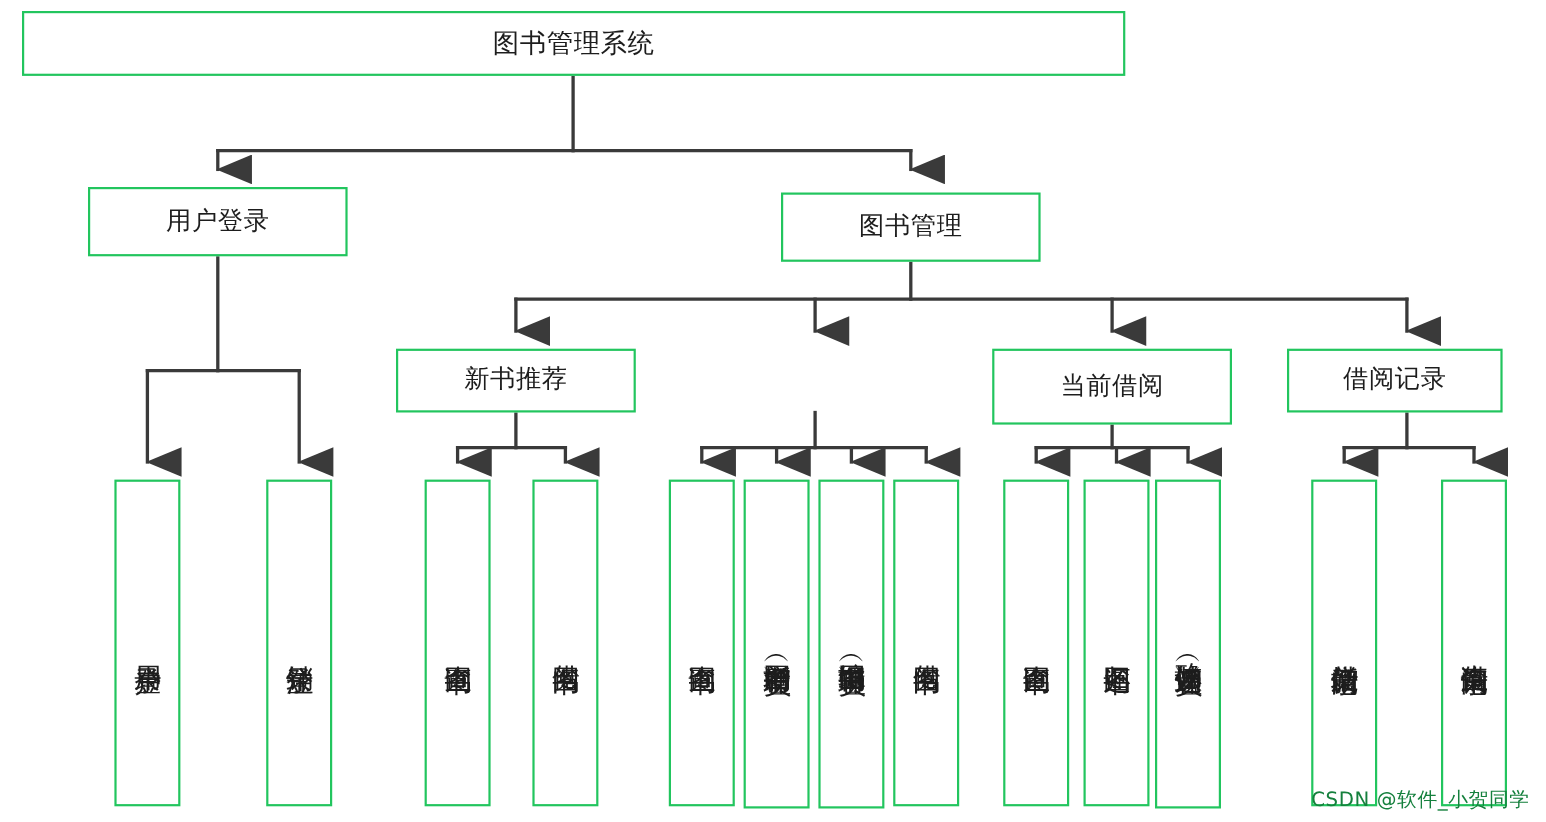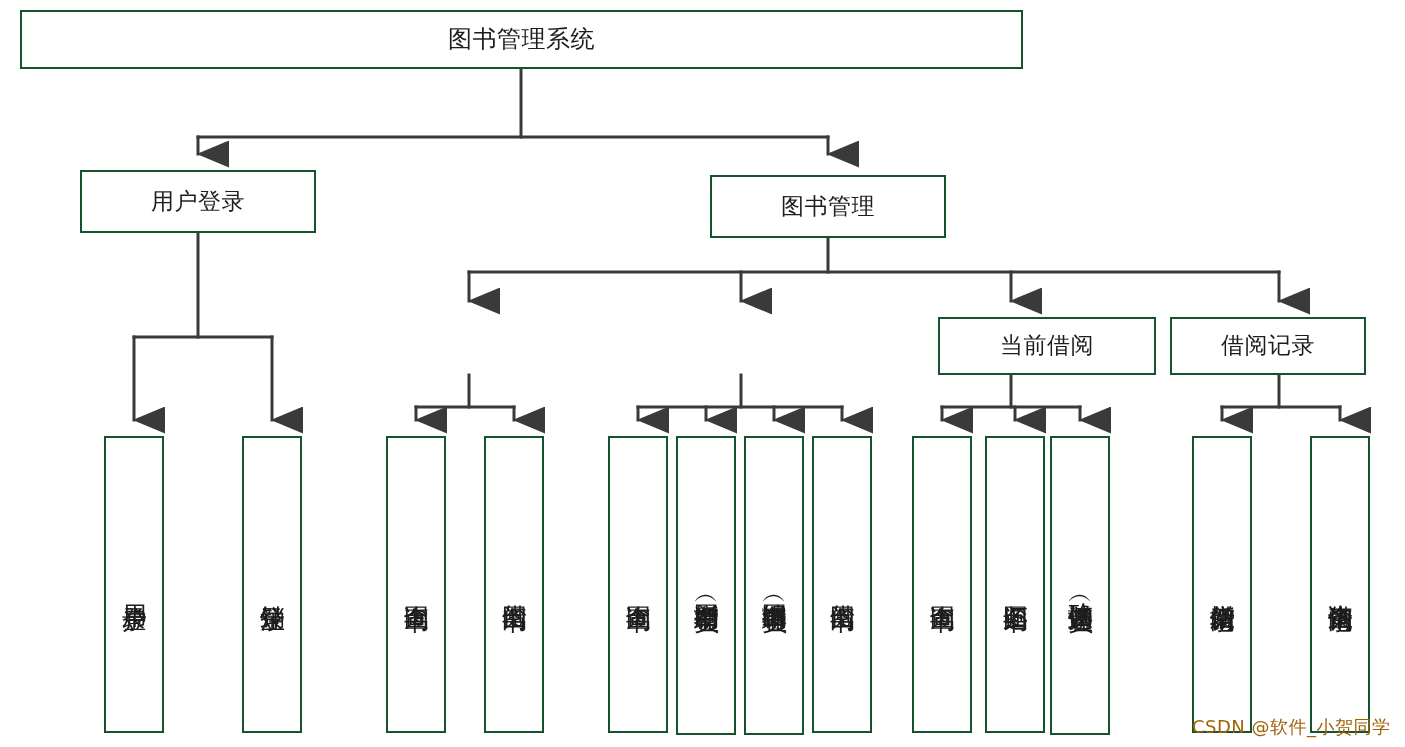--- a/index.html
+++ b/index.html
@@ -21,21 +21,21 @@
   #diagram-svg {
     position: absolute;
     left: 0;
     top: 0;
     width: 1405px;
     height: 747px;
   }
   .node {
     position: absolute;
     box-sizing: border-box;
-    border: 2px solid #14532d;
+    border: 2px solid #22c55e;
     background: #ffffff;
     display: flex;
     align-items: center;
     justify-content: center;
     color: #1d1d1d;
     z-index: 2;
   }
   .node-label {
     display: block;
     text-align: center;
@@ -58,21 +58,21 @@
     writing-mode: vertical-rl;
     text-orientation: upright;
     font-size: 25px;
     line-height: 1.04;
     letter-spacing: 1px;
     white-space: pre;
   }
   .watermark {
     position: absolute;
     font-size: 18px;
-    color: #a16207;
+    color: #15803d;
     letter-spacing: 0.5px;
     white-space: nowrap;
     z-index: 5;
     user-select: none;
   }
 </style>
 </head>
 <body>
 
 <div id="diagram-root">
@@ -132,21 +132,24 @@
     <span class="node-label">图书管理系统</span>
   </div>
 
   <div class="node horiz" style="left:80px; top:170px; width:236px; height:63px;">
     <span class="node-label">用户登录</span>
   </div>
   <div class="node horiz" style="left:710px; top:175px; width:236px; height:63px;">
     <span class="node-label">图书管理</span>
   </div>
 
-  <div class="node horiz" style="left:902px; top:317px; width:218px; height:58px;margin-left:36px;">
+  <div class="node horiz" style="left:360px; top:317px; width:218px; height:58px;">
+    <span class="node-label">新书推荐</span>
+  </div>
+  <div class="node horiz" style="left:902px; top:317px; width:218px; height:69px;">
     <span class="node-label">当前借阅</span>
   </div>
   <div class="node horiz" style="left:1170px; top:317px; width:196px; height:58px;">
     <span class="node-label">借阅记录</span>
   </div>
 
   <div class="node vert" style="left:104px; top:436px; width:60px; height:297px;">
     <span class="node-label">用户登录</span>
   </div>
   <div class="node vert" style="left:242px; top:436px; width:60px; height:297px;">

